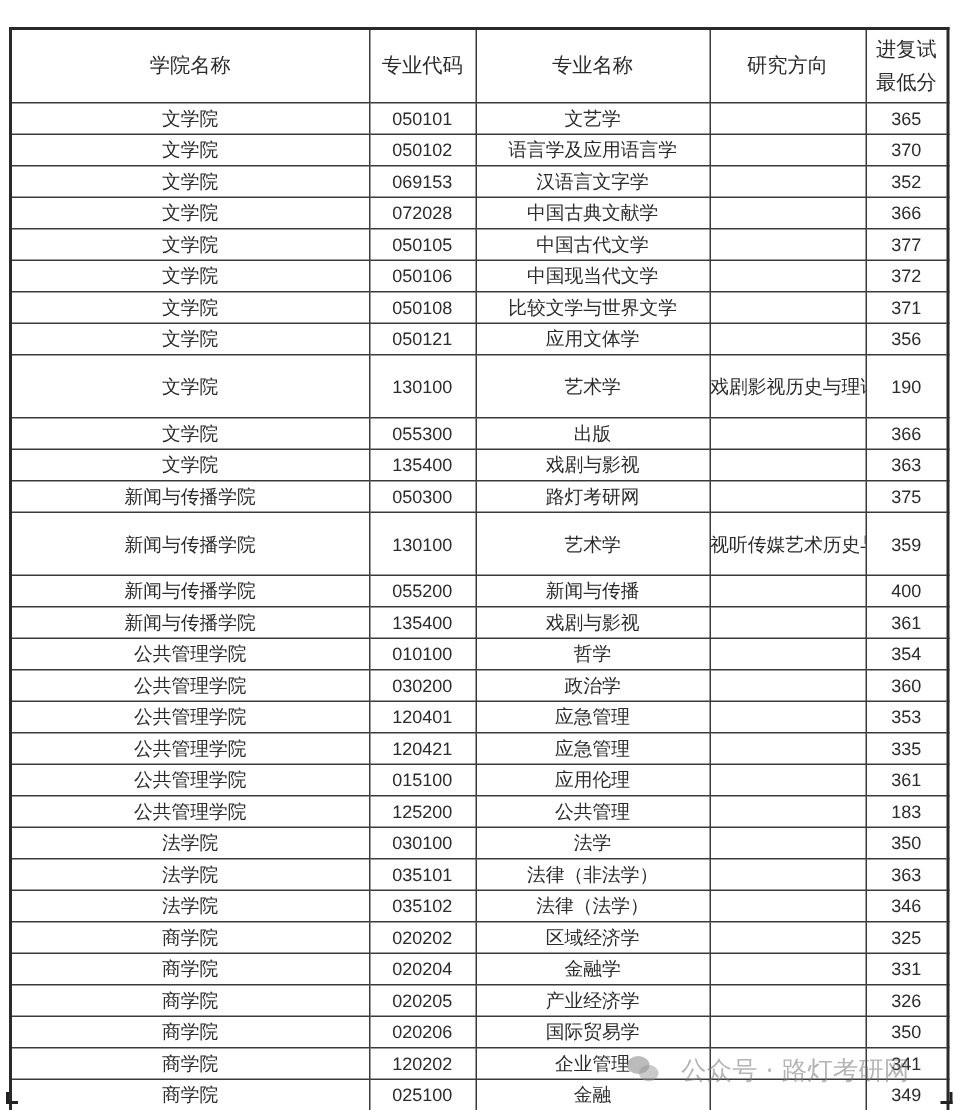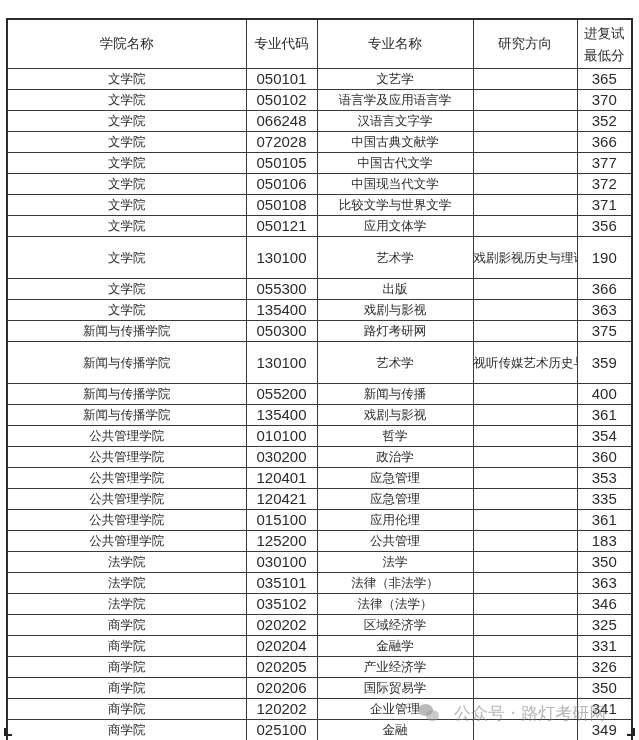--- a/index.html
+++ b/index.html
@@ -16,21 +16,21 @@
     padding: 0;
     text-align: center;
     vertical-align: middle;
     font-size: 12.5px;
     color: #2b2b2b;
     font-weight: normal;
     overflow: hidden;
     white-space: nowrap;
   }
   table.grid td { height: 20px; line-height: 20px; }
-  table.grid td.num { font-family: "Liberation Sans", "DejaVu Sans", sans-serif; font-size: 15px; }
+  table.grid td.num { font-family: "Liberation Sans", "DejaVu Sans", sans-serif; font-size: 12px; }
   table.grid th { height: 48px; font-size: 13.5px; }
   th .hdr2 { display: inline-block; line-height: 22px; }
   td.dir { text-align: left; white-space: normal; line-height: 20px; padding: 0 4px; font-size: 12.5px; }
   tr.tall td { height: 41px; }
   .watermark {
     position: absolute; left: 418px; top: 700px; width: 210px; height: 26px;
     display: flex; align-items: center; gap: 14px;
     color: rgba(120,120,120,0.55); font-size: 17px; pointer-events: none;
   }
   .wm-icon { width: 22px; height: 18px; position: relative; }
@@ -74,21 +74,21 @@
       </tr>
     <tr>
         <td>文学院</td>
         <td class="num">050102</td>
         <td>语言学及应用语言学</td>
         <td class="dir"></td>
         <td class="num">370</td>
       </tr>
     <tr>
         <td>文学院</td>
-        <td class="num">066248</td>
+        <td class="num">069153</td>
         <td>汉语言文字学</td>
         <td class="dir"></td>
         <td class="num">352</td>
       </tr>
     <tr>
         <td>文学院</td>
         <td class="num">072028</td>
         <td>中国古典文献学</td>
         <td class="dir"></td>
         <td class="num">366</td>

